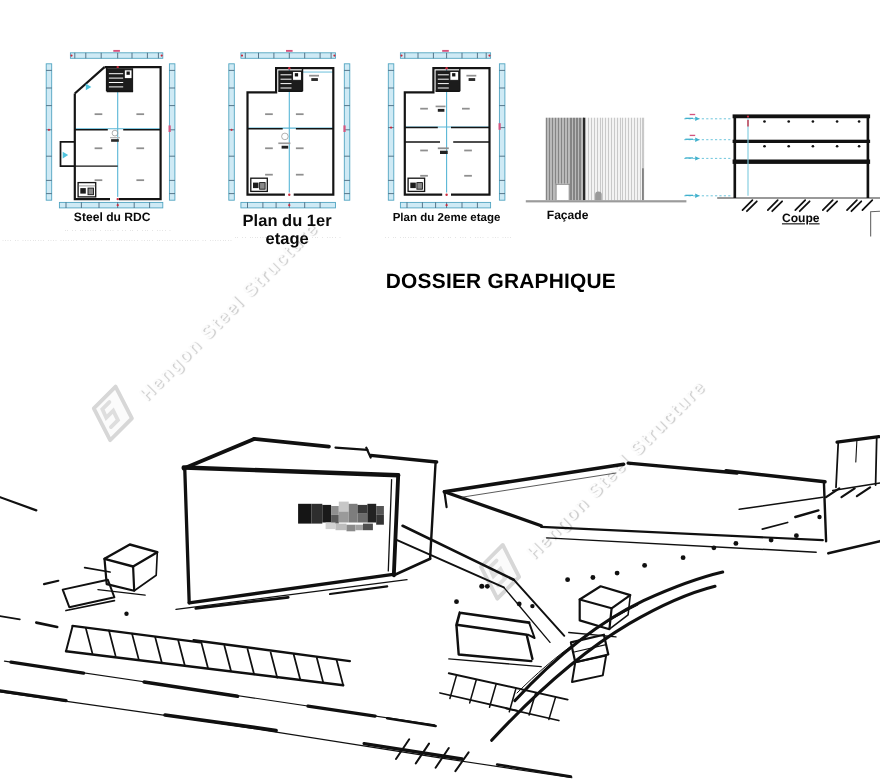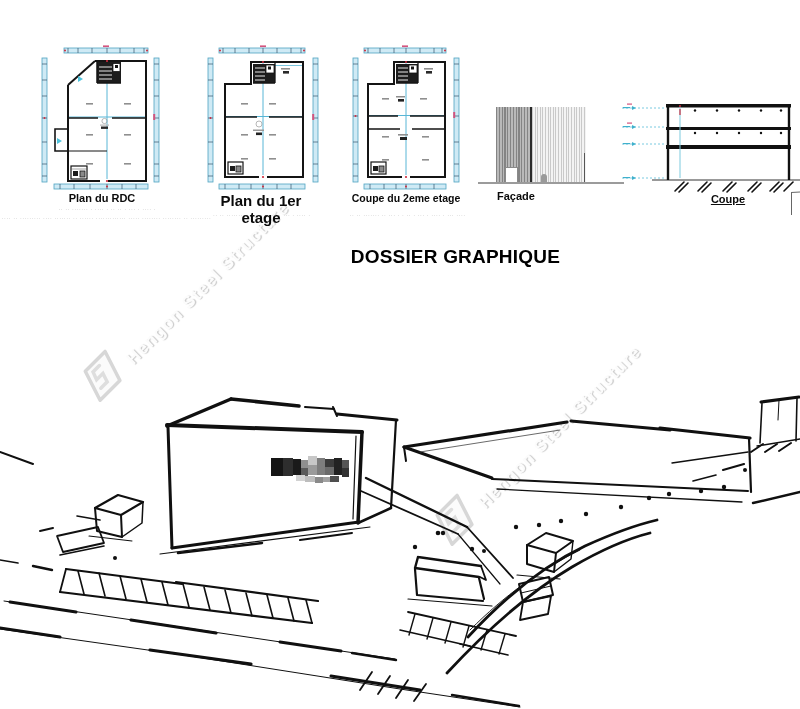--- a/index.html
+++ b/index.html
@@ -97,21 +97,21 @@
   <rect x="60" y="80.5" width="9" height="1.2" fill="#bbb"></rect>
   <rect x="61" y="82.5" width="7" height="2.4" fill="#2a2a2a"></rect>
 
   <rect x="31" y="122" width="16" height="13" fill="none" stroke="#141414" stroke-width="1.2"></rect>
   <rect x="33" y="127" width="5" height="5" fill="#1c1c1c"></rect>
   <rect x="40" y="127" width="5" height="6" fill="#8a8a8a" stroke="#141414" stroke-width="0.8"></rect>
   <path d="M31,125 H47" stroke="#666" stroke-width="0.6"></path>
   <circle cx="67" cy="17" r="1.1" fill="#cc2a3d"></circle>
     <circle cx="67" cy="137" r="1.1" fill="#cc2a3d"></circle>
 </svg>
-<div class="caption layer" style="left:40px;top:192px;width:124px;">Plan du RDC</div>
+<div class="caption layer" style="left:40px;top:192px;width:124px;">Steel du RDC</div>
 <div class="fineprint layer" style="left:40px;top:208px;width:135px;">·· ·· ·······  · ···· ·  ·· ·· · ··· · ···· ·</div>
 <div class="fineprint layer" style="left:2px;top:217px;width:210px;">···· ·· ········· ···· ······· ·· ······ ············· ····· ········ ········ ·· ········· ··· ···· ··········· ·········</div>
 
 <svg class="abs layer" style="left:203px;top:44px;" width="120" height="150" viewBox="0 0 120 150">
   <rect x="16" y="4" width="86" height="5" fill="#cfeaf5" stroke="#4fa3c0" stroke-width="0.8"></rect>
   <path d="M20,4 V9 M32,4 V9 M46,4 V9 M60,4 V9 M74,4 V9 M88,4 V9 M98,4 V9" stroke="#33536b" stroke-width="0.7"></path>
   <rect x="57" y="1.4" width="6" height="1.7" fill="#d4547e"></rect>
   <circle cx="17" cy="6.5" r="1" fill="#cc2a3d"></circle>
     <circle cx="101" cy="6.5" r="1" fill="#cc2a3d"></circle>
   <rect x="5" y="14" width="5" height="124" fill="#cfeaf5" stroke="#4fa3c0" stroke-width="0.8"></rect>
@@ -195,21 +195,21 @@
       <rect x="74" y="115" width="7" height="1.6"></rect>
   </g>
   <rect x="50" y="55" width="6" height="2.6" fill="#222"></rect>
   <rect x="52" y="93" width="7" height="3" fill="#222"></rect>
   <rect x="23" y="118" width="15" height="12" fill="none" stroke="#141414" stroke-width="1.2"></rect>
   <rect x="25" y="122" width="5" height="5" fill="#1c1c1c"></rect>
   <rect x="31" y="122" width="5" height="6" fill="#8a8a8a" stroke="#141414" stroke-width="0.8"></rect>
   <circle cx="58" cy="18" r="1.1" fill="#cc2a3d"></circle>
     <circle cx="58" cy="133" r="1.1" fill="#cc2a3d"></circle>
 </svg>
-<div class="caption layer" style="left:344px;top:192px;width:124px;font-size:10.5px;">Coupe du 2eme etage</div>
+<div class="caption layer" style="left:344px;top:192px;width:124px;font-size:10.5px;">Plan du 2eme etage</div>
 <div class="fineprint layer" style="left:350px;top:214px;width:115px;">·· ·· ·······  ·· ··· ·  · ·· · ··· · ···· · ··· ······· ·</div>
 
 <div class="abs layer" style="left:478px;top:90px;width:148px;height:115px;">
   <div class="fac-dark"></div>
   <div class="fac-light"></div>
   <div class="fac-divider"></div>
   <div class="fac-door"></div>
   <div class="fac-person"></div>
   <div class="fac-pole"></div>
   <div class="fac-ground"></div>

